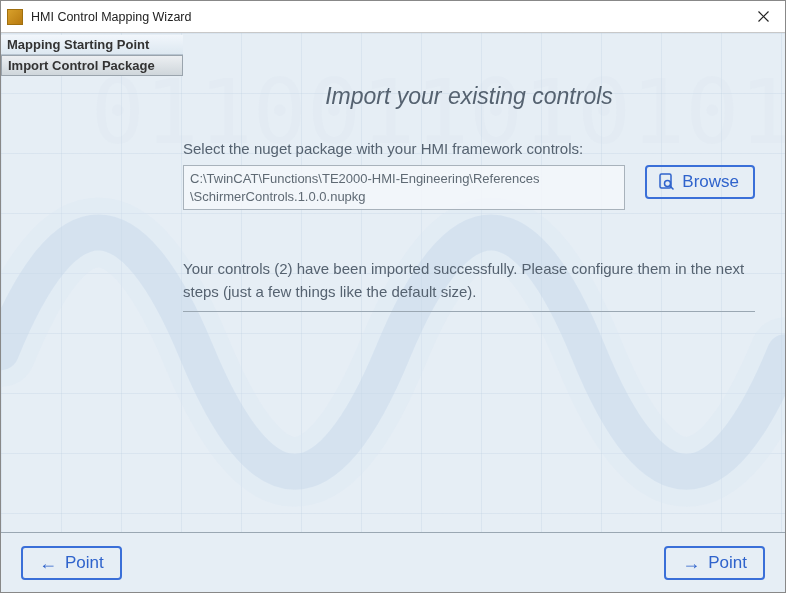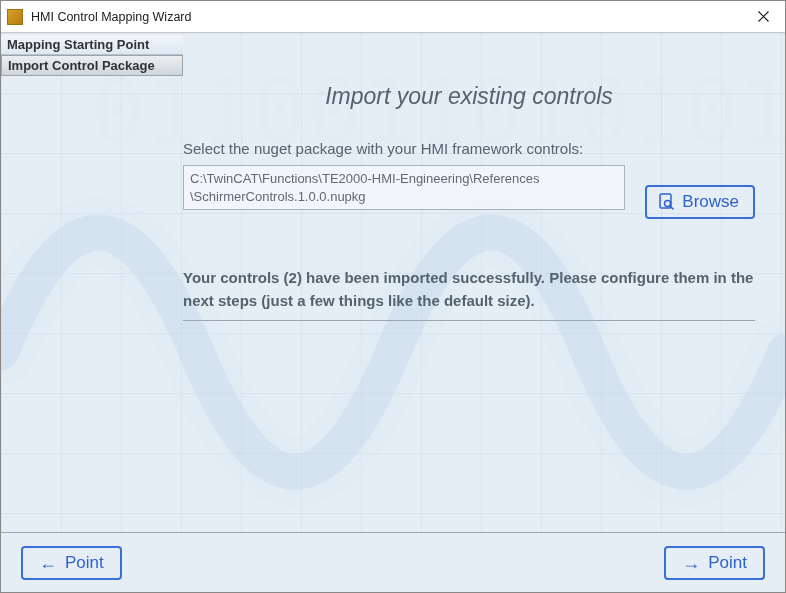--- a/index.html
+++ b/index.html
@@ -111,31 +111,29 @@
     border-radius: 4px;
     background: rgba(255,255,255,0);
     color: #2f63cc;
     font-size: 17px;
     padding: 4px 14px 4px 10px;
     display: flex;
     align-items: center;
     gap: 7px;
     cursor: pointer;
     height: 34px;
-    margin-top: 20px;
   }
   .browse-btn svg { flex: 0 0 auto; }
 
   .status-msg {
     font-size: 15px;
     color: #556270;
     line-height: 1.5;
     border-bottom: 1px solid #9aa7b2;
     padding-bottom: 8px;
-    font-weight: bold;
   }
 
   .footer {
     height: 60px;
     border-top: 1px solid #9aa7b2;
     display: flex;
     align-items: center;
     justify-content: space-between;
     padding: 0 20px;
     background: transparent;

